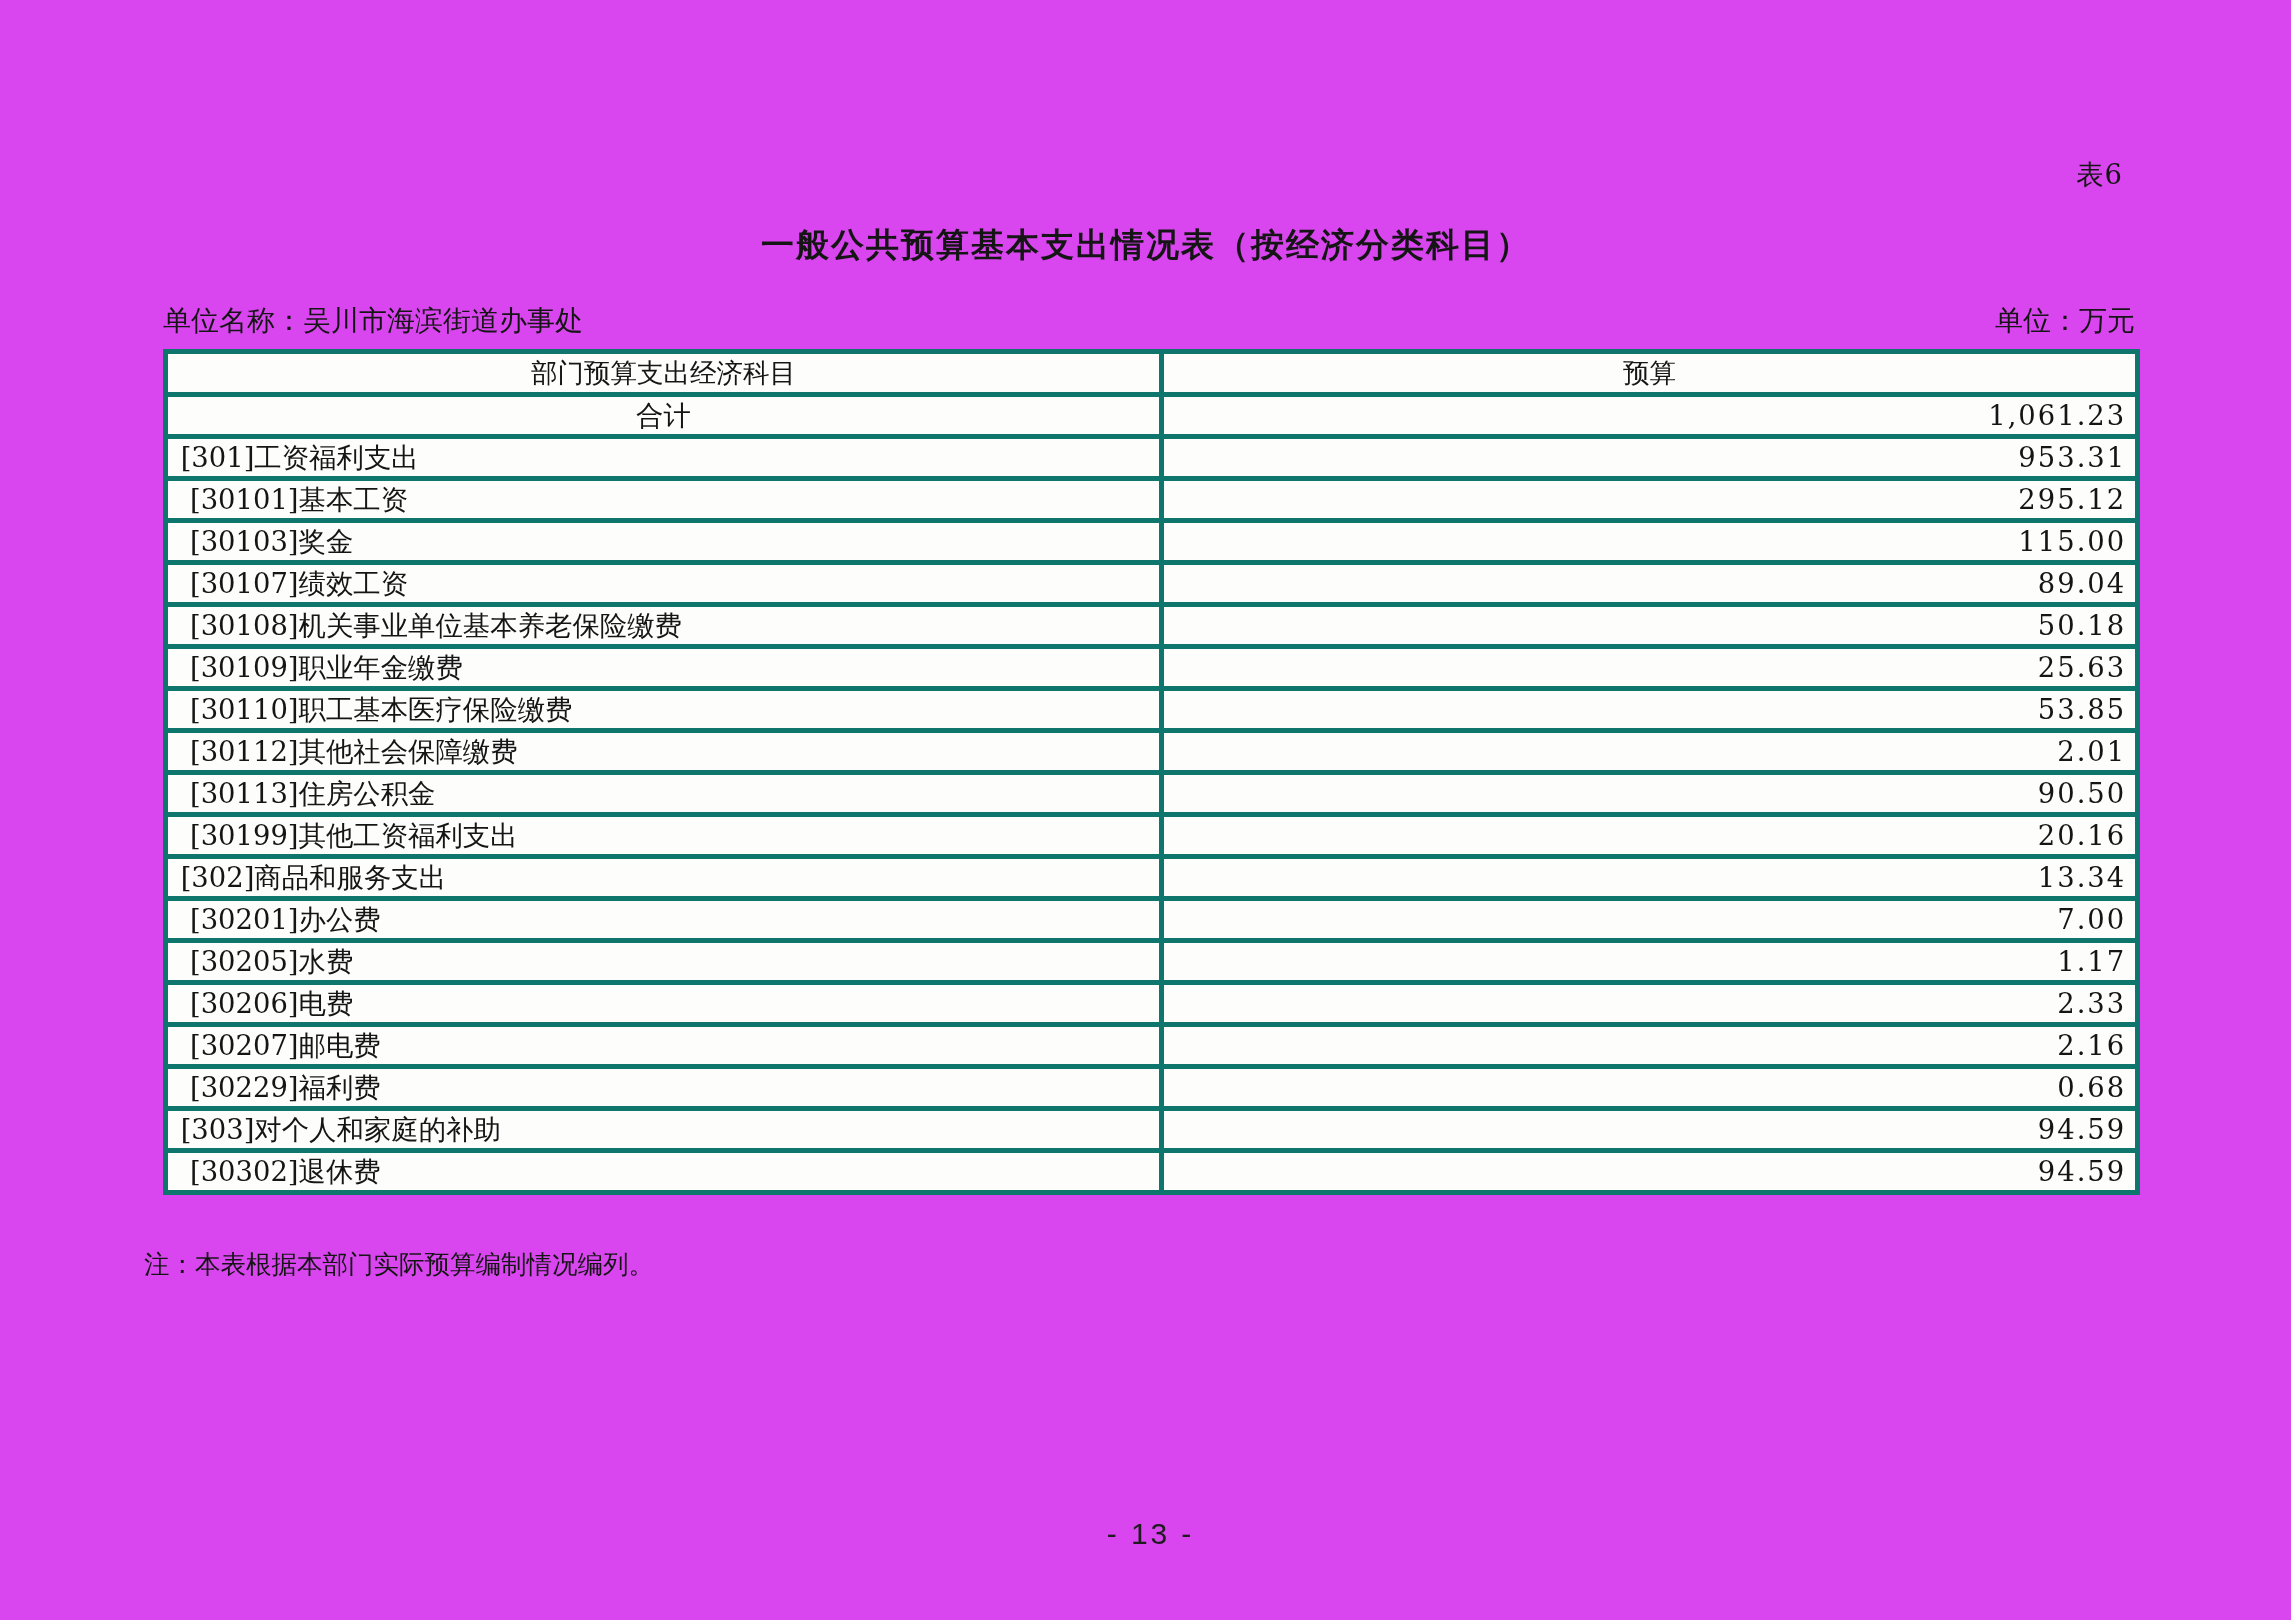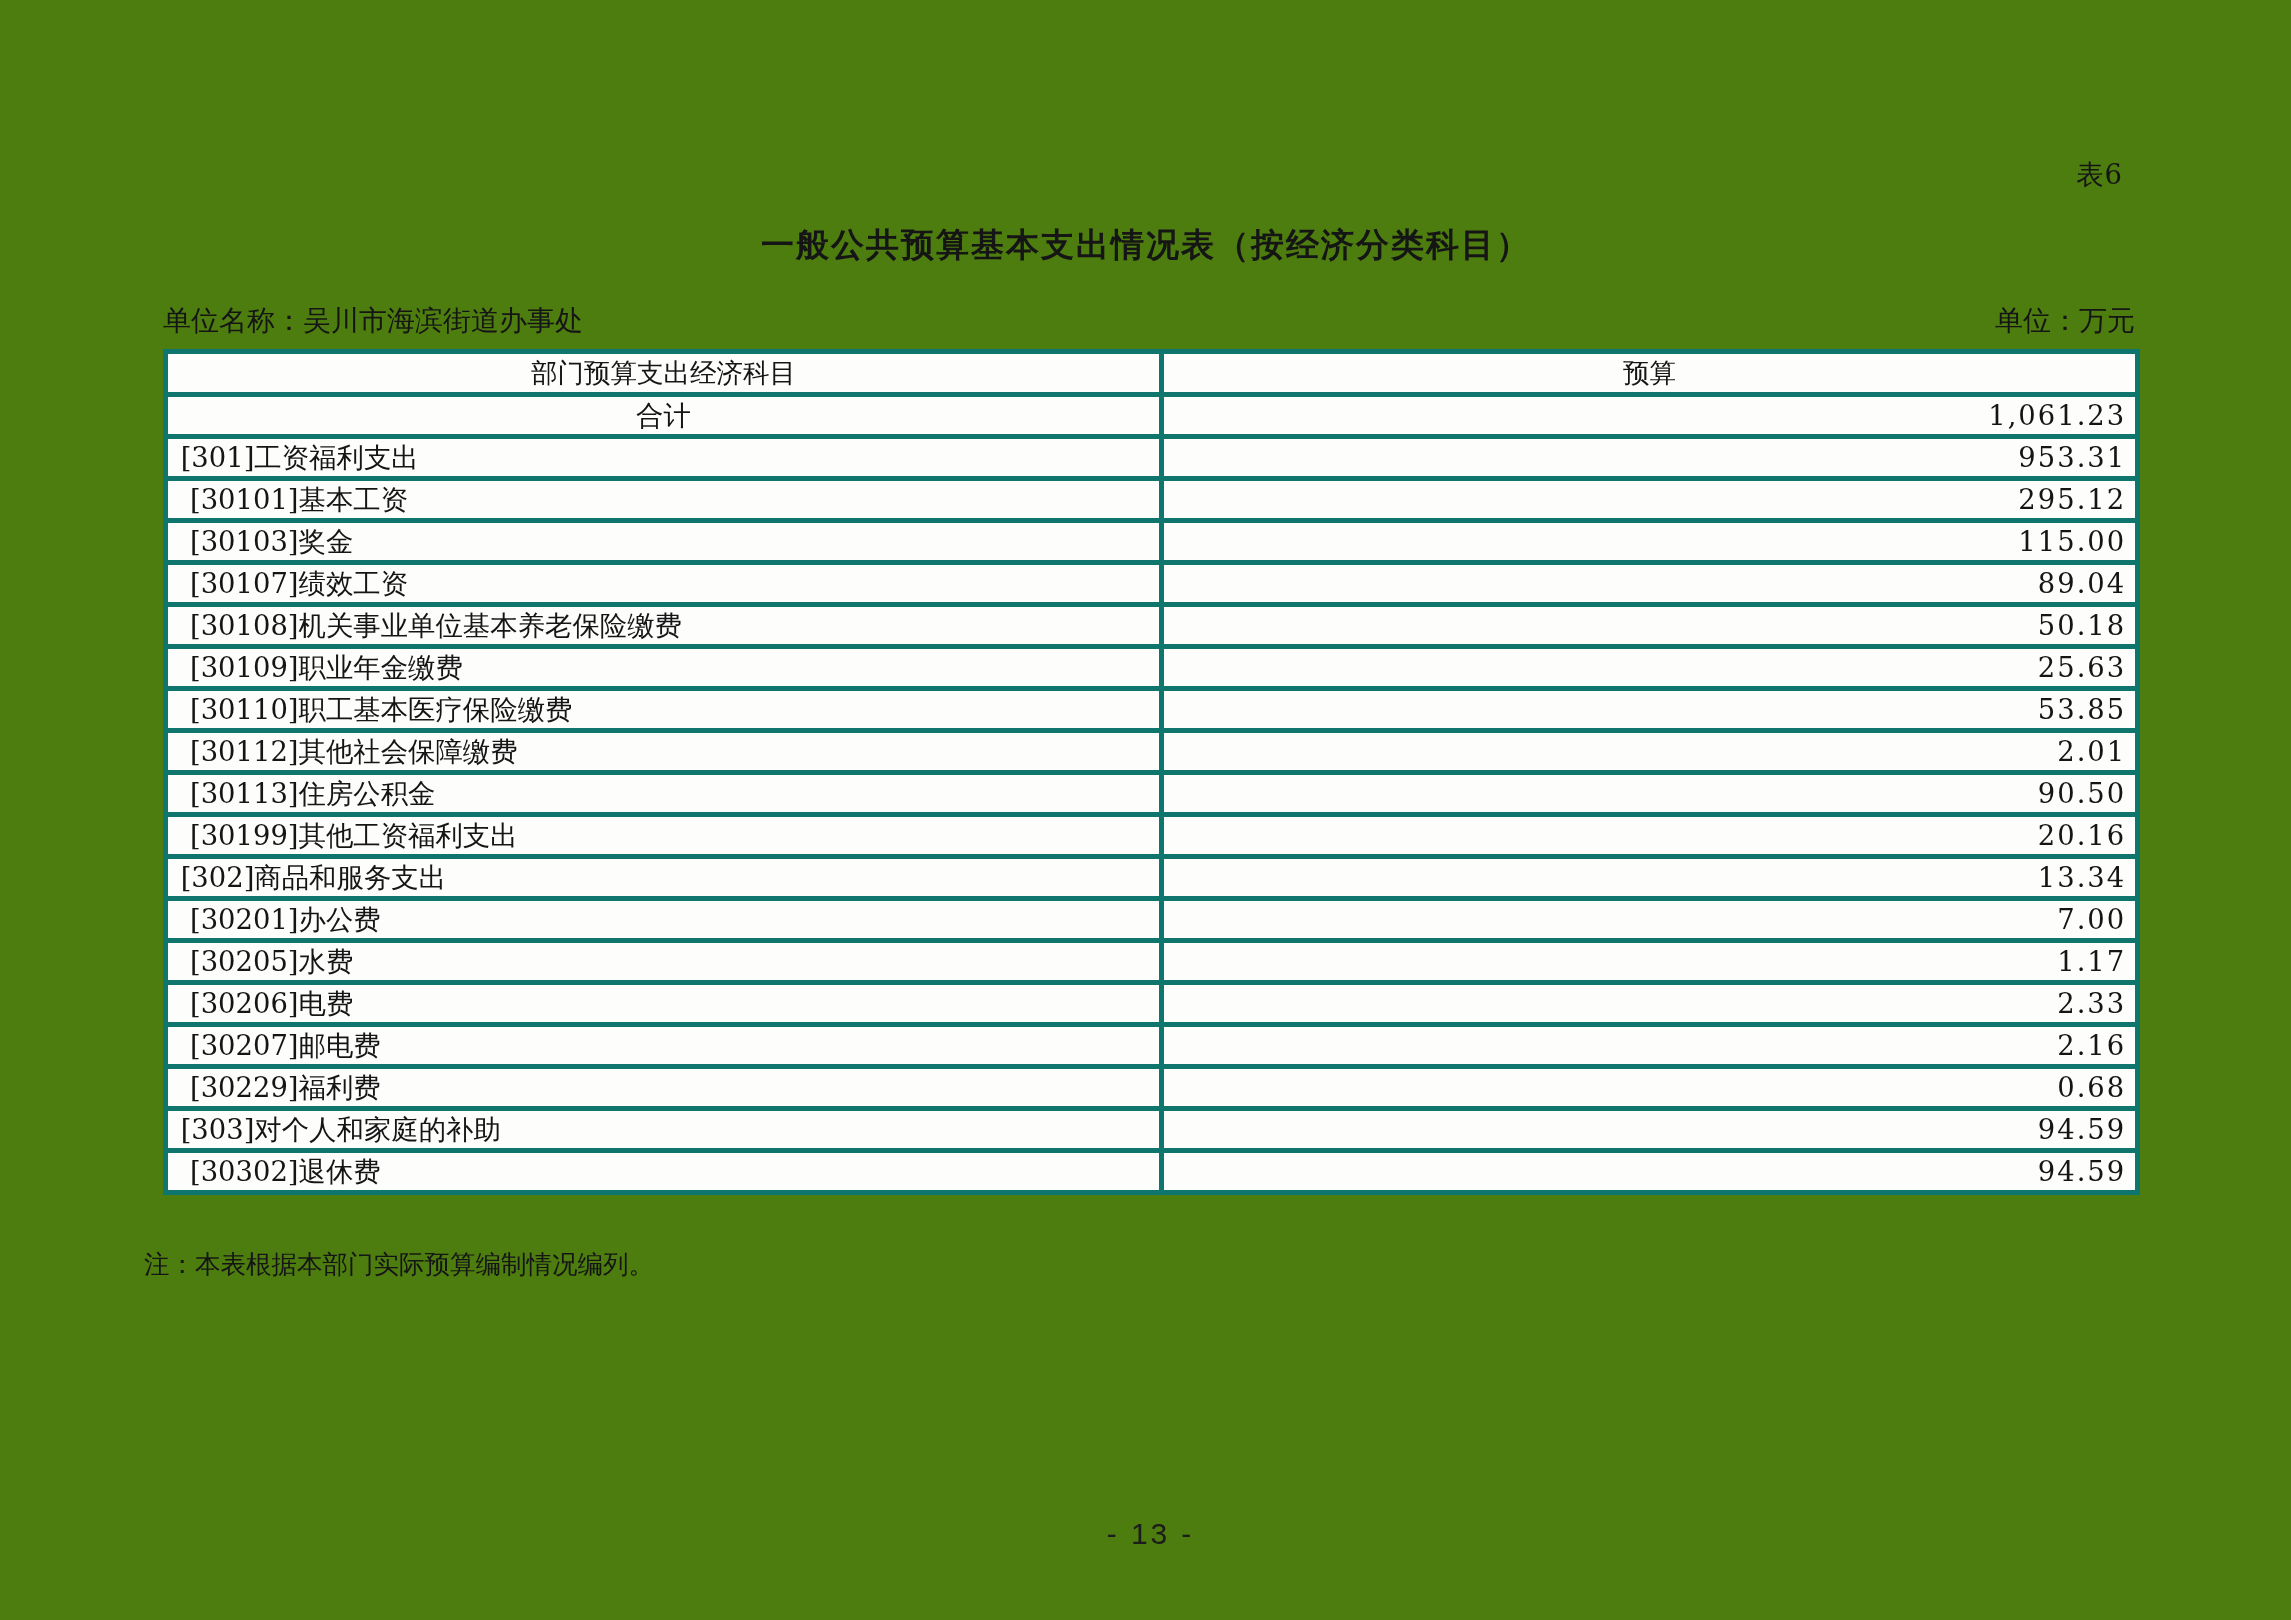--- a/index.html
+++ b/index.html
@@ -1,21 +1,21 @@
 <!DOCTYPE html>
 <html><head>
 <meta charset="utf-8">
 <style>
   * { margin: 0; padding: 0; box-sizing: border-box; }
   html, body { background: #e8e8e8; }
   .page {
     position: relative;
     width: 2292px;
     height: 1620px;
-    background: #4d7c0f;
+    background: #d946ef;
     color: #151515;
     font-family: "DejaVu Serif", "Liberation Serif", serif;
     overflow: hidden;
   }
   .table-label {
     position: absolute;
     top: 157px;
     right: 169px;
     font-size: 27.4px;
     letter-spacing: 1px;

